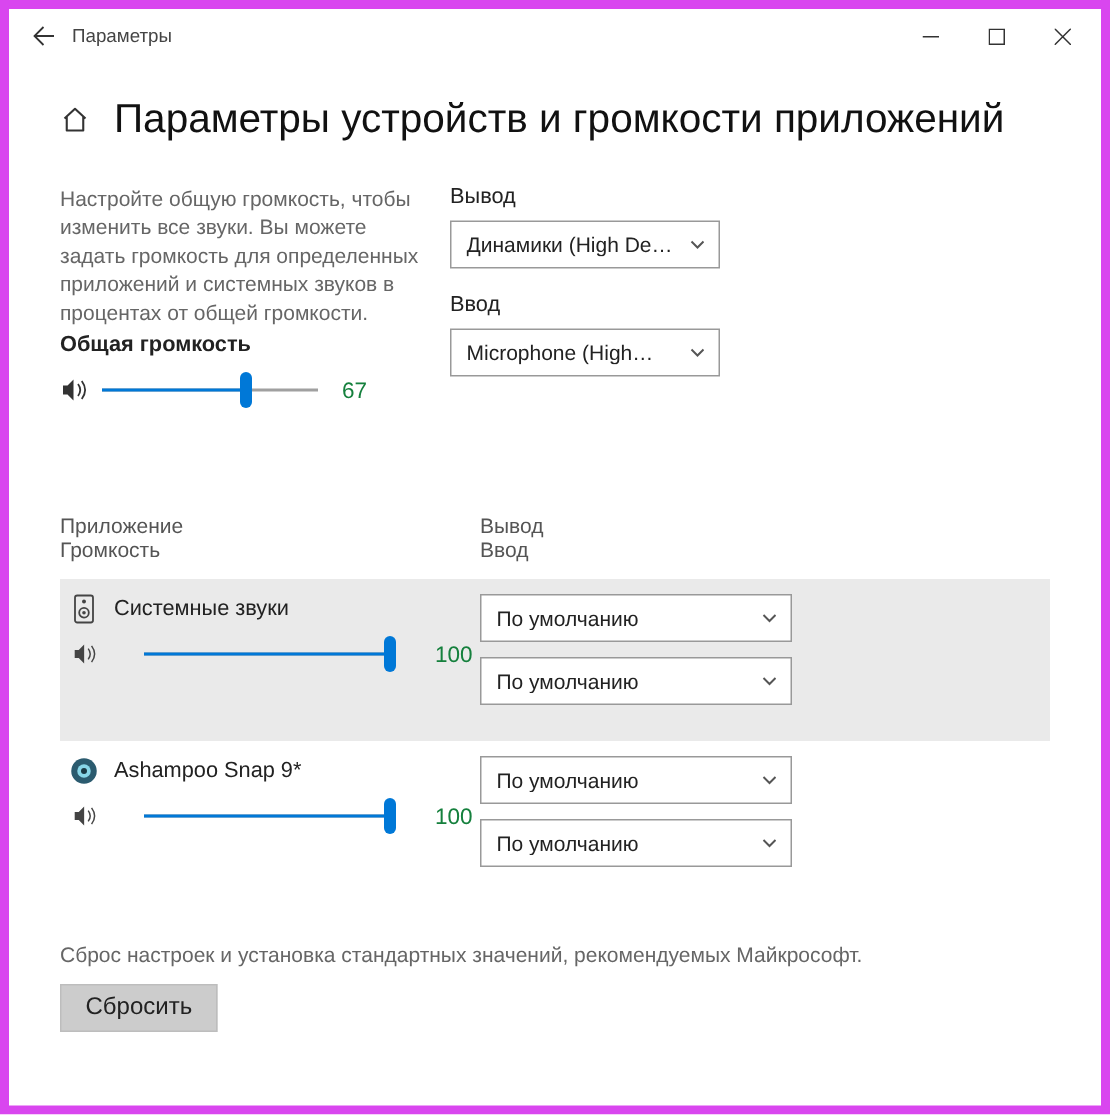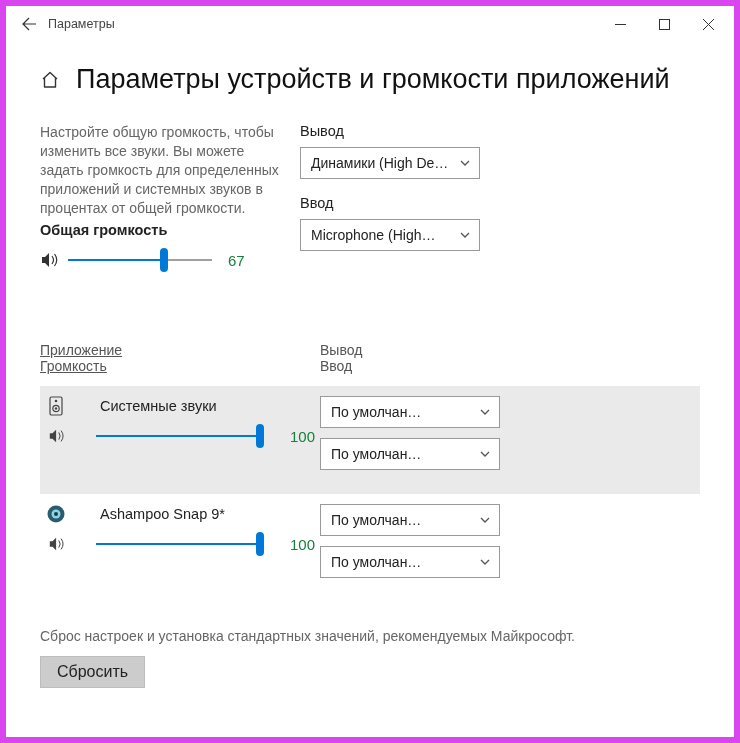--- a/index.html
+++ b/index.html
@@ -50,34 +50,34 @@
   .track-bg { position: absolute; left: 0; right: 0; height: 2px; background: #a0a0a0; top: 9px; }
   .track-fill { position: absolute; left: 0; height: 2px; background: #0078d7; top: 9px; }
   .thumb {
     position: absolute; width: 8px; height: 24px; background: #0078d7; top: -2px;
     border-radius: 4px; margin-left: -4px;
   }
   .vol-val { font-size: 15px; color: #15803d; min-width: 28px; }
 
   
   .apps-header { display: flex; margin-top: 72px; margin-bottom: 12px; color: #555; font-size: 14px; }
-  .ah-left { width: 280px; text-decoration: underline; }
+  .ah-left { width: 280px; }
   .ah-right { width: 200px; }
 
   .app-row { display: flex; align-items: flex-start; padding: 10px 0 14px 0; }
   .app-row.selected { background: #eaeaea; }
   .app-left { width: 280px; padding-left: 6px; }
-  .app-name-line { display: flex; align-items: center; margin-bottom: 10px; gap: 24px; }
+  .app-name-line { display: flex; align-items: center; margin-bottom: 10px; }
   .app-ico { width: 20px; height: 20px; margin-right: 10px; display: flex; align-items: center; justify-content: center; }
   .app-name { font-size: 14.5px; color: #222; }
   .app-vol { display: flex; align-items: center; padding-left: 2px; gap: 20px; }
   .app-vol .slider { width: 164px; margin-right: 10px; }
 
   .app-right { width: 200px; }
-  .app-right .combo { width: 180px; margin-bottom: 10px; gap: 48px; }
+  .app-right .combo { width: 208px; margin-bottom: 10px; gap: 48px; }
 
   
   .reset-block { margin-top: 26px; }
   .reset-text { font-size: 14px; color: #666; margin-bottom: 12px; }
   .reset-btn {
     display: inline-block; background: #ccc; border: 1px solid #bdbdbd;
     padding: 6px 16px; font-size: 16px; color: #222;
   }
 
   svg { display: block; }

